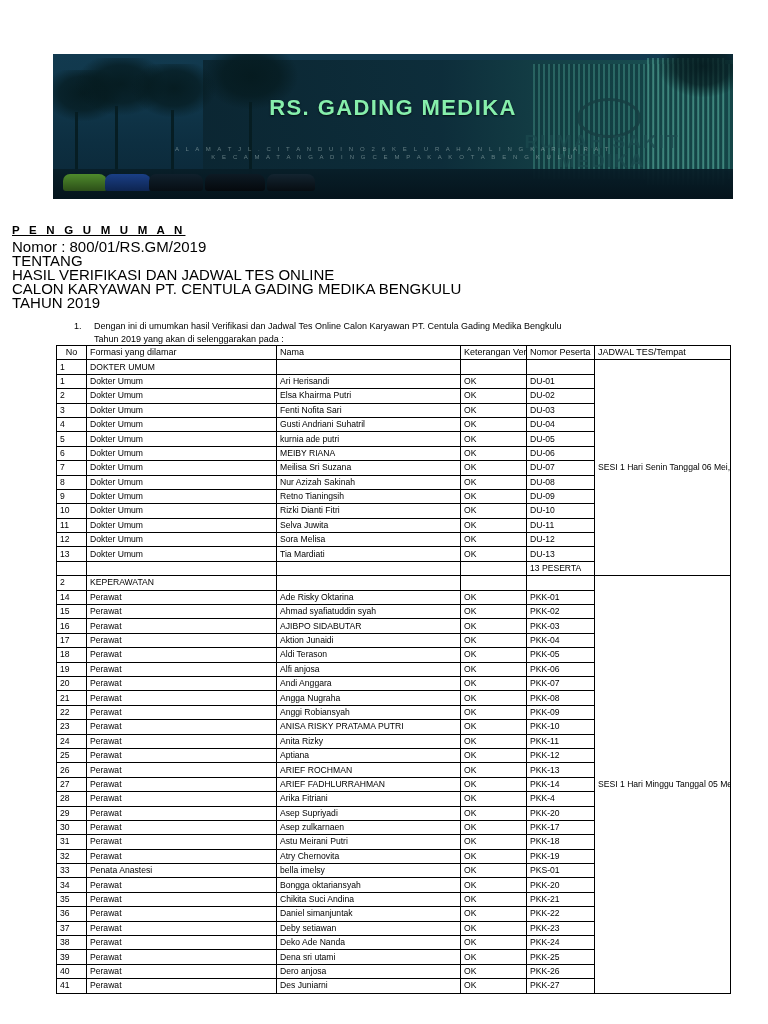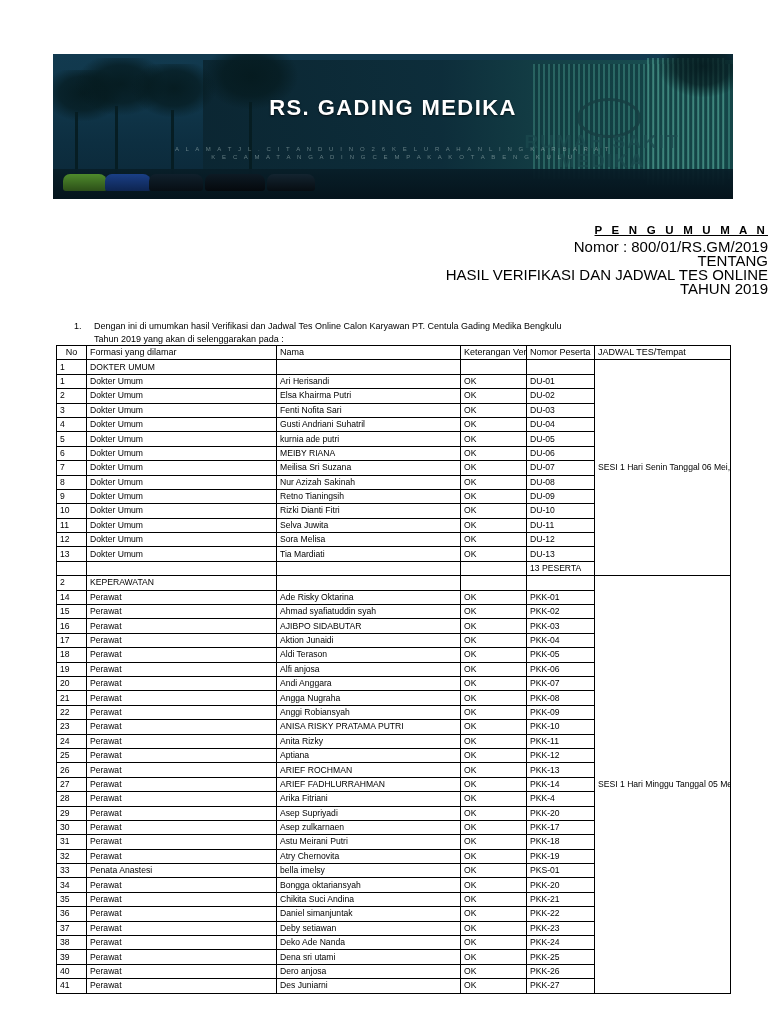--- a/index.html
+++ b/index.html
@@ -114,21 +114,21 @@
   }
   .banner-title {
     position: absolute;
     left: 0;
     right: 0;
     top: 41px;
     text-align: center;
     font-size: 22px;
     font-weight: bold;
     letter-spacing: 1.4px;
-    color: #ffffff;
+    color: #86efac;
     text-shadow: 0 1px 2px rgba(0,0,0,0.7);
   }
   .banner-sub {
     position: absolute;
     left: 0;
     right: 0;
     top: 68px;
     text-align: center;
     font-size: 13.5px;
     font-style: italic;
@@ -148,21 +148,21 @@
   }
   .banner-addr.l1 { top: 92px; }
   .banner-addr.l2 { top: 100px; }
 
   
   .doc-head {
     position: absolute;
     left: 12px;
     right: 0;
     top: 224px;
-    text-align: right;
+    text-align: left;
   }
   .doc-title {
     font-size: 11.5px;
     font-weight: bold;
     letter-spacing: 3.2px;
     text-decoration: underline;
     margin-bottom: 4px;
   }
   .doc-line {
     font-size: 15px;
@@ -269,20 +269,21 @@
   <div class="banner-title">RS. GADING MEDIKA</div>
   <div class="banner-addr l1">A L A M A T   J L . C I T A N D U I   N O  2 6   K E L U R A H A N   L I N G K A R   B A R A T</div>
   <div class="banner-addr l2">K E C A M A T A N   G A D I N G   C E M P A K A   K O T A   B E N G K U L U</div>
 </div>
 
 <div class="doc-head">
   <div class="doc-title">P E N G U M U M A N</div>
   <div class="doc-line">Nomor : 800/01/RS.GM/2019</div>
   <div class="doc-line">TENTANG</div>
   <div class="doc-line">HASIL VERIFIKASI DAN JADWAL TES ONLINE</div>
+  <div class="doc-line">CALON KARYAWAN PT. CENTULA GADING MEDIKA BENGKULU</div>
   <div class="doc-line">TAHUN 2019</div>
 </div>
 
 <div class="intro">
   <div class="intro-row">
     <div class="intro-num">1.</div>
     <div class="intro-text">Dengan ini di umumkan hasil Verifikasi dan Jadwal Tes Online Calon Karyawan PT. Centula Gading Medika Bengkulu</div>
   </div>
   <div class="intro-line2">Tahun 2019 yang akan di selenggarakan pada :</div>
 </div>

